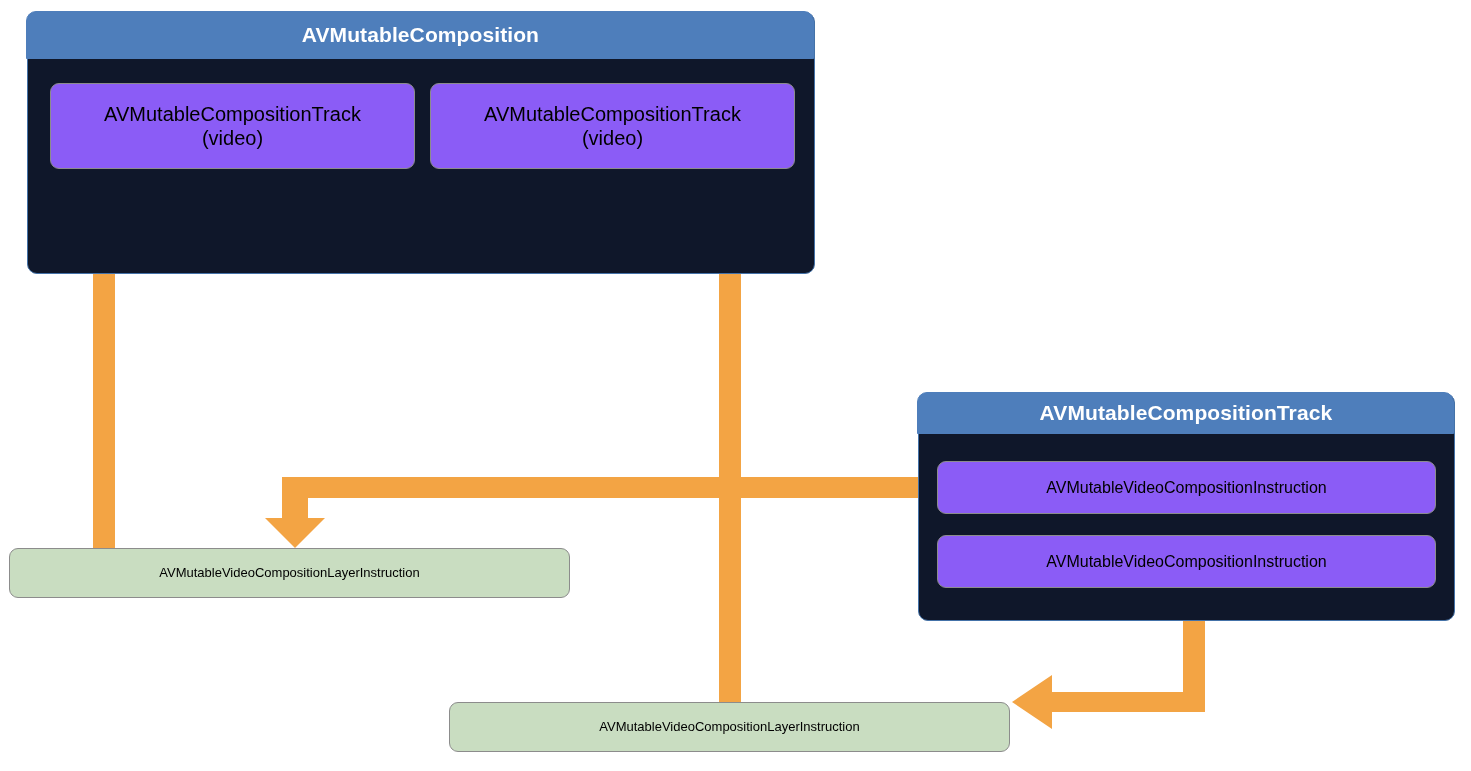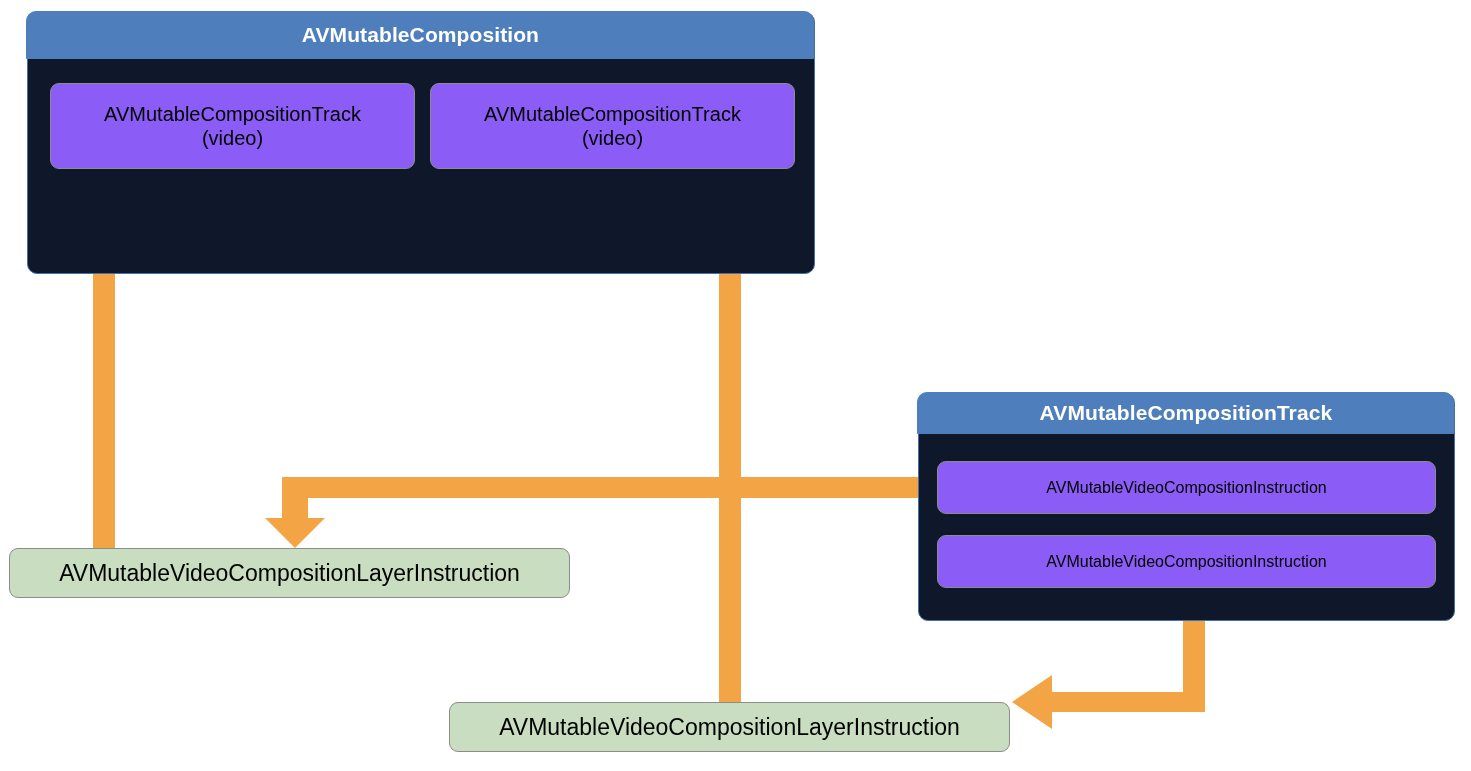--- a/index.html
+++ b/index.html
@@ -73,21 +73,21 @@
   }
   .node-green {
     background: #c9ddc1;
     border: 1.4px solid #8c8c8c;
   }
 
   
   .t-title { font-size: 21px; }
   .t-track { font-size: 20px; }
   .t-instr { font-size: 16px; }
-  .t-layer { font-size: 23px; }
+  .t-layer { font-size: 13px; }
 </style>
 </head>
 <body>
 
 <div id="canvas">
 
   <svg id="arrow-layer" viewBox="0 0 1471 771" width="1471" height="771" xmlns="http://www.w3.org/2000/svg">
 
     <polygon fill="#f3a444" points="104,170 124,196 115,196 115,556 93,556 93,196 84,196"></polygon>
 

